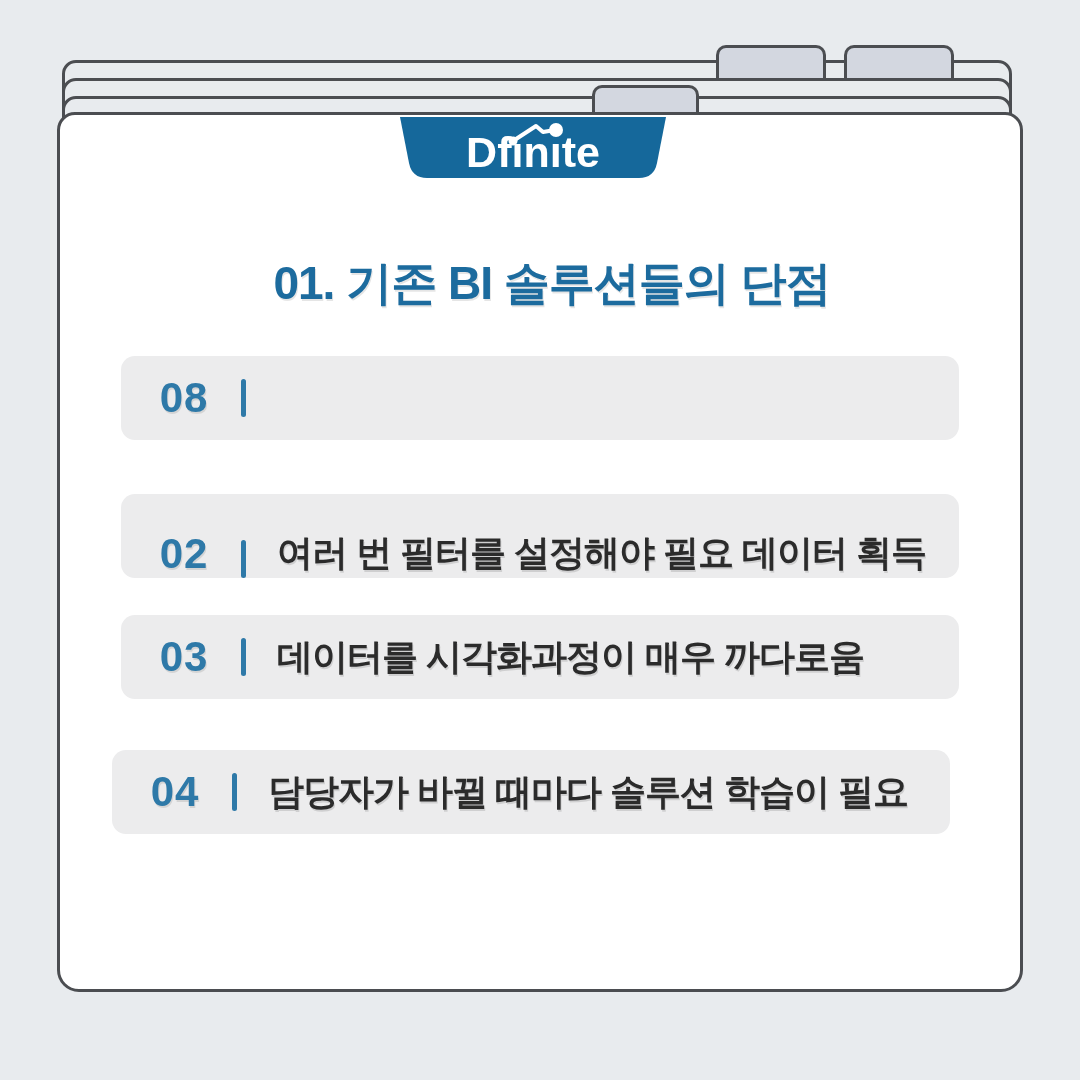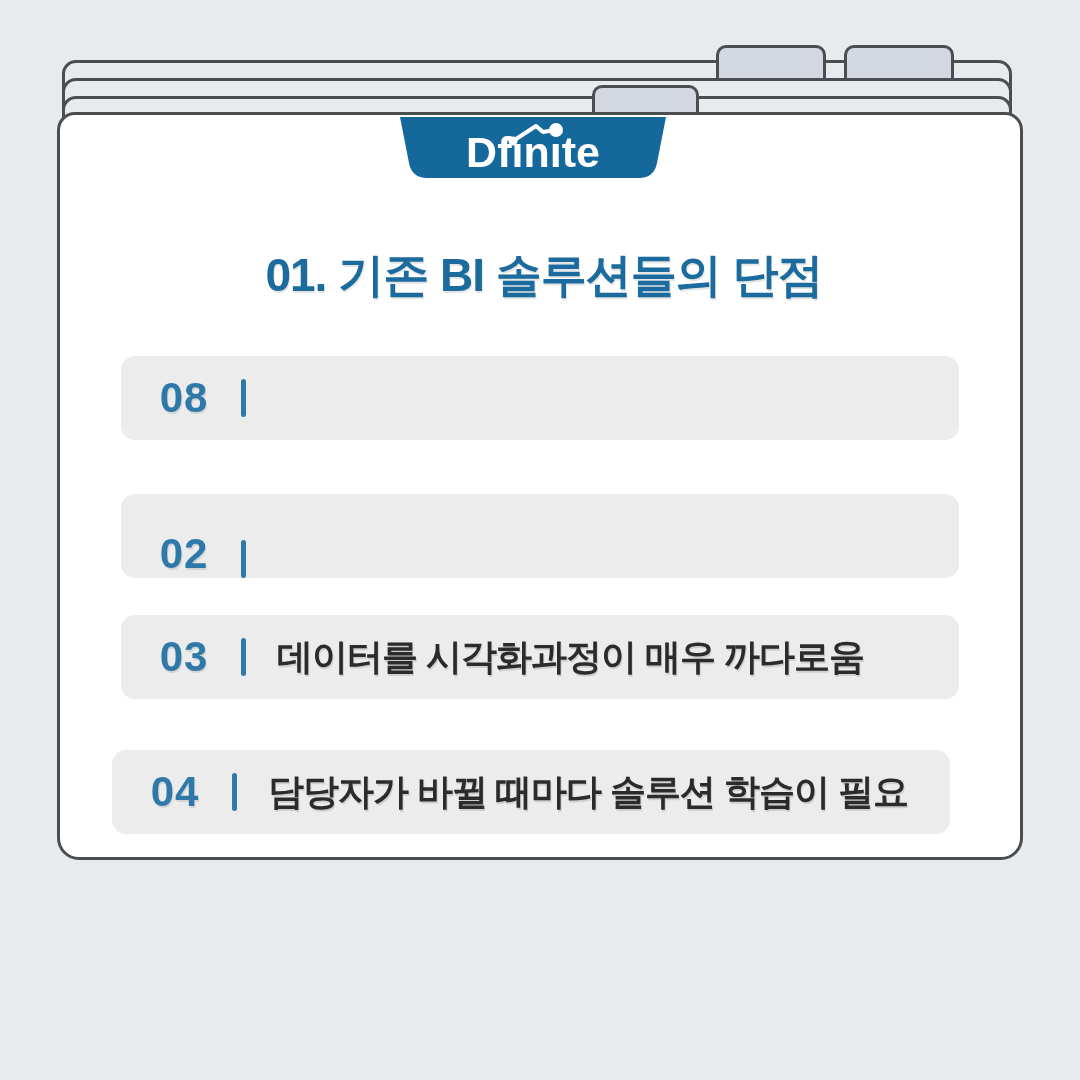--- a/index.html
+++ b/index.html
@@ -37,21 +37,21 @@
     box-sizing: border-box;
   }
   .tab-right-1 { left: 716px; top: 45px; width: 110px; height: 36px; }
   .tab-right-2 { left: 844px; top: 45px; width: 110px; height: 36px; }
   .tab-middle  { left: 592px; top: 85px; width: 107px; height: 34px; }
 
   
   .main-card {
     position: absolute;
     left: 57px; top: 112px;
-    width: 966px; height: 748px;
+    width: 966px; height: 880px;
     background: #ffffff;
     border: 3px solid #4b4d51;
     border-radius: 18px 18px 22px 22px;
     box-sizing: border-box;
   }
 
   
   .badge {
     position: absolute;
     left: 340px; top: 2px;
@@ -67,21 +67,21 @@
     font-weight: bold;
     letter-spacing: 0px;
     line-height: 46px;
   }
   .badge-icon { position: absolute; left: 0; top: 0; }
 
   
   .title {
     position: absolute;
     left: 0; top: 126px; width: 960px;
-    margin: 4px;
+    margin: 12px;
     text-align: center;
     color: #1c6b9e;
     font-size: 46px;
     font-weight: 800;
     letter-spacing: -1px;
     text-shadow: 1px 2px 0 rgba(0,0,0,0.10);
   }
 
   
   .row {
@@ -155,20 +155,21 @@
     <h1 class="title">01. 기존 BI 솔루션들의 단점</h1>
 
     <div class="row row-1">
       <span class="num">08</span>
       <span class="bar"></span>
     </div>
 
     <div class="row row-2">
       <span class="num">02</span>
       <span class="bar"></span>
+      <span class="txt">여러 번 필터를 설정해야 필요 데이터 획득</span>
     </div>
 
     <div class="row row-3">
       <span class="num">03</span>
       <span class="bar"></span>
       <span class="txt">데이터를 시각화과정이 매우 까다로움</span>
     </div>
 
     <div class="row row-4">
       <span class="num">04</span>

